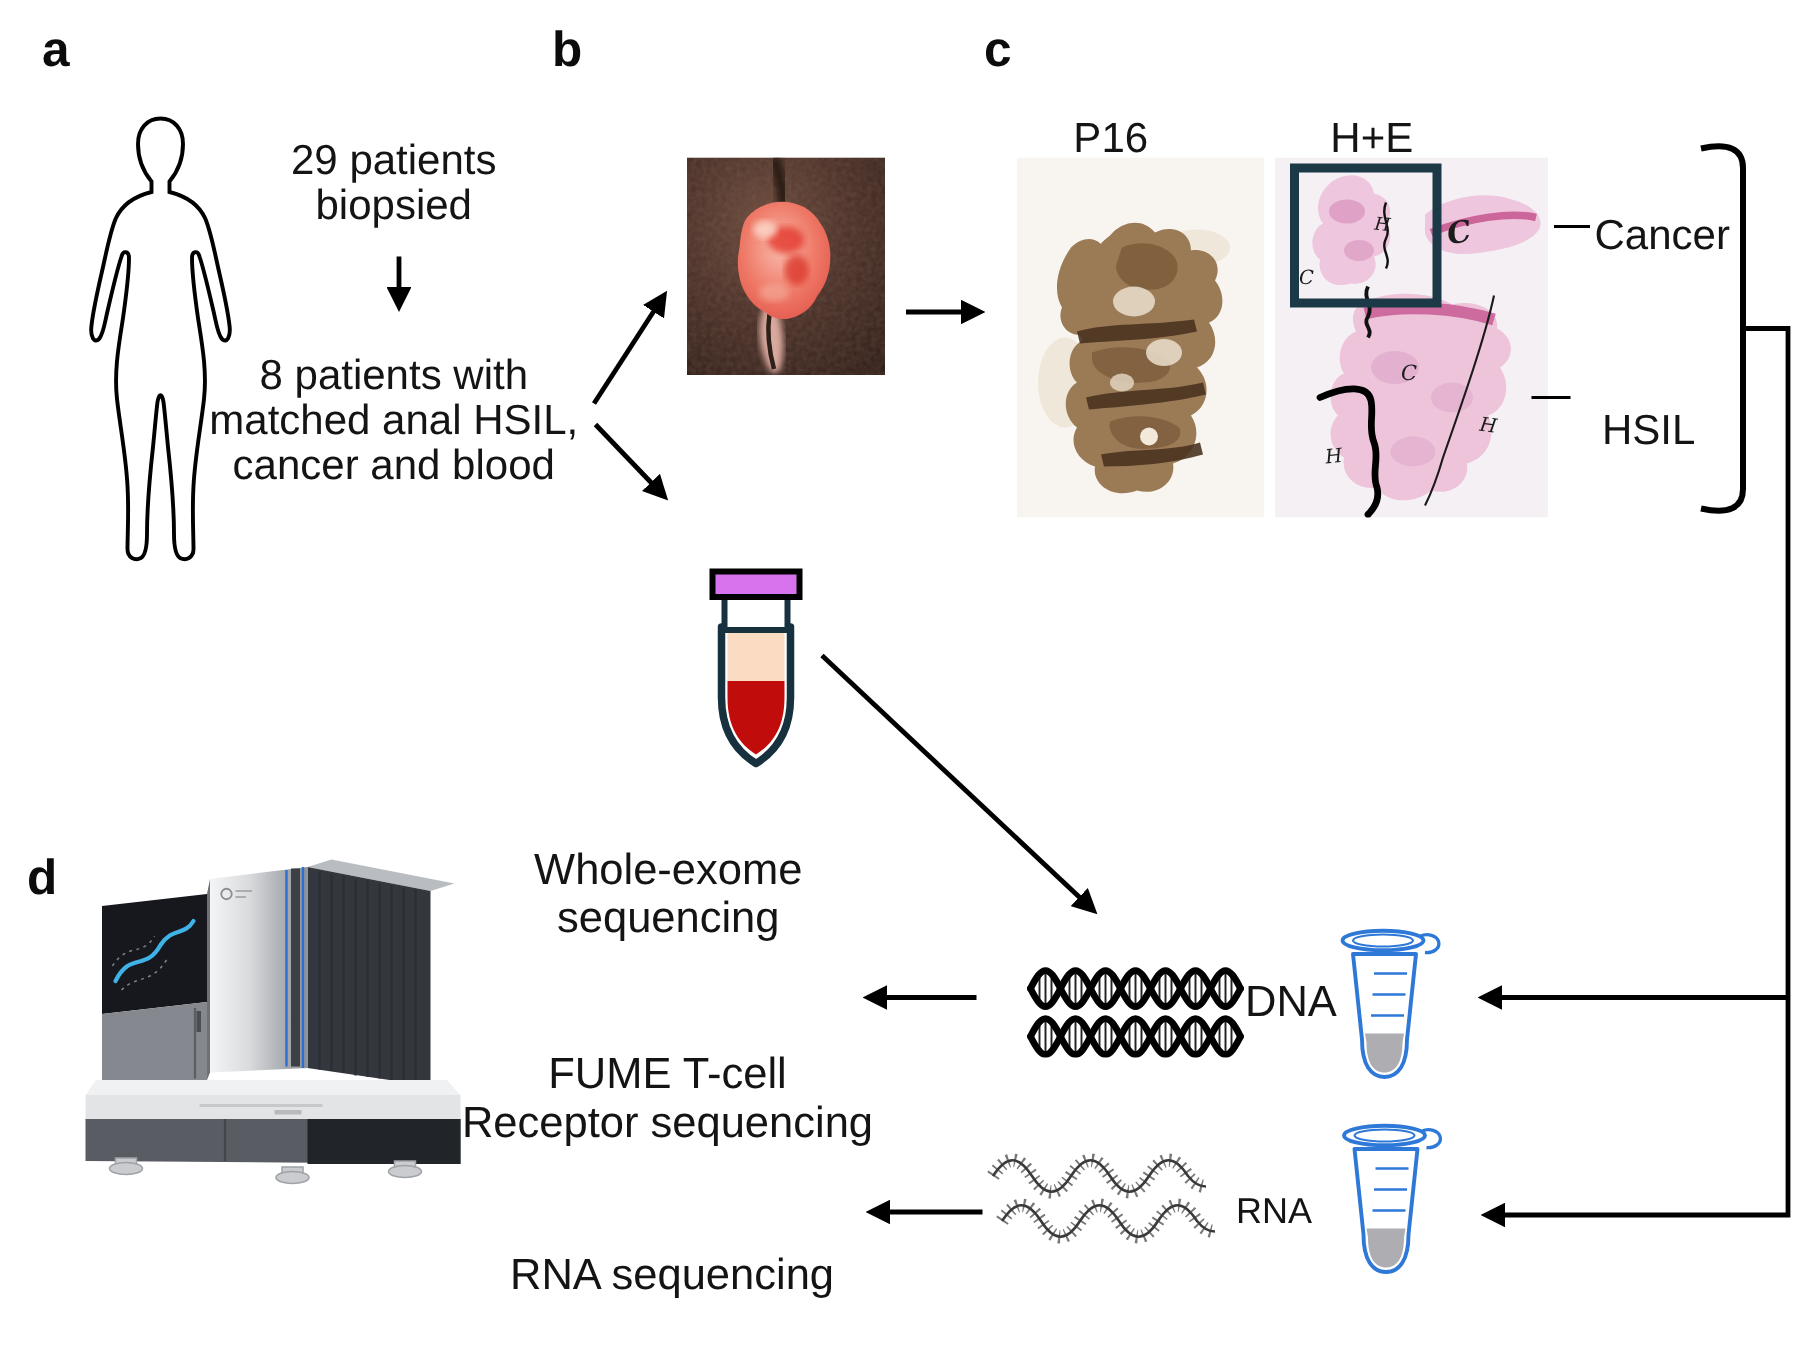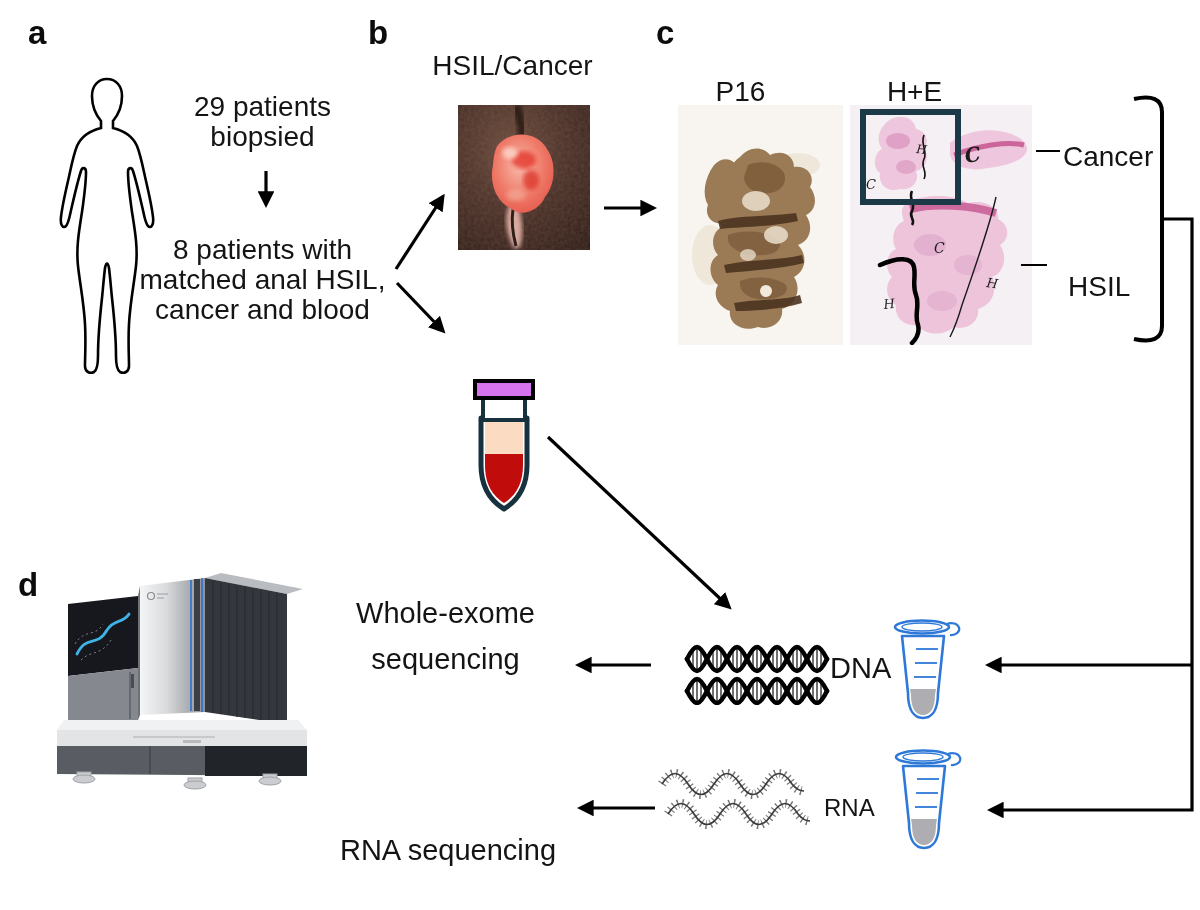--- a/index.html
+++ b/index.html
@@ -31,21 +31,20 @@
     <path fill="#ffffff" stroke="#000000" stroke-width="2.6" d="M55,4 C64,4 70,11 70,21 C70,31 66,40 61,46 L61,53 C73,56 81,62 85,71 C89,81 91,93 94,106 C97,119 100,133 101,142 C102,150 99,154 96,151 C93,148 92,139 90,131 C87,118 84,105 81,96 C80,92 76,92 76,97 C76,109 78,123 80,137 C83,156 86,173 84,191 C82,209 78,229 77,249 C76,266 77,281 77,291 C77,297 72,299 68,297 C65,295 64,289 64,281 C64,263 62,241 60,223 C59,213 58,201 57,193 C56,187 54,187 53,193 C52,201 51,213 50,223 C48,241 46,263 46,281 C46,289 45,295 42,297 C38,299 33,297 33,291 C33,281 34,266 33,249 C32,229 28,209 26,191 C24,173 27,156 30,137 C32,123 34,109 34,97 C34,92 30,92 29,96 C26,105 23,118 20,131 C18,139 17,148 14,151 C11,154 8,150 9,142 C10,133 13,119 16,106 C19,93 21,81 25,71 C29,62 37,56 49,53 L49,46 C44,40 40,31 40,21 C40,11 46,4 55,4 Z"></path>
   </svg>
 
   <div class="txt" style="left:160px;top:92px;width:205px">29 patients
 biopsied</div>
   <div class="txt" style="left:130px;top:235px;width:265px">8 patients with
 matched anal HSIL,
 cancer and blood</div>
 
   <div class="plabel" style="left:368px;top:16px">b</div>
-  <div class="txt" style="left:405px;top:51px;width:215px">HSIL/Cancer</div>
 
   <svg class="abs" style="left:458px;top:105px" width="132" height="145" viewBox="0 0 132 145">
     <defs>
       <radialGradient id="skinG" cx="40%" cy="30%" r="90%">
         <stop offset="0%" stop-color="#6b4a3c"></stop>
           <stop offset="45%" stop-color="#4a3028"></stop>
           <stop offset="100%" stop-color="#2a1a14"></stop>
       </radialGradient>
       <radialGradient id="lesG" cx="45%" cy="40%" r="70%">
         <stop offset="0%" stop-color="#f9b9ab"></stop>
@@ -190,22 +189,24 @@
     <g fill="#caccd0" stroke="#9fa2a6" stroke-width="1">
       <rect x="22" y="200" width="14" height="6"></rect>
         <ellipse cx="29" cy="207" rx="11" ry="4"></ellipse>
       <rect x="133" y="206" width="14" height="6"></rect>
         <ellipse cx="140" cy="213" rx="11" ry="4"></ellipse>
       <rect x="208" y="202" width="14" height="6"></rect>
         <ellipse cx="215" cy="209" rx="11" ry="4"></ellipse>
     </g>
   </svg>
 
-  <div class="txt" style="left:338px;top:590px;width:215px;font-size:29px;line-height:46px">Whole-exome
+  <div class="txt" style="left:338px;top:564px;width:215px;font-size:29px;line-height:32px">Whole-exome
 sequencing</div>
+  <div class="txt" style="left:295px;top:700px;width:300px;font-size:29px;line-height:33px">FUME T-cell
+Receptor sequencing</div>
   <div class="txt" style="left:328px;top:835px;width:240px;font-size:29px">RNA sequencing</div>
 
   <svg class="abs" style="left:683px;top:643px" width="150" height="62" viewBox="0 0 150 62">
     <g transform="translate(2,2)">
       <path d="M8,5V23M12,3V25M16,5V23 M28,5V23M32,3V25M36,5V23 M48,5V23M52,3V25M56,5V23 M68,5V23M72,3V25M76,5V23 M88,5V23M92,3V25M96,5V23 M108,5V23M112,3V25M116,5V23 M128,5V23M132,3V25M136,5V23" stroke="#222" stroke-width="1.3"></path>
       <path d="M2,14 C10,-2 14,-2 22,14 C30,30 34,30 42,14 C50,-2 54,-2 62,14 C70,30 74,30 82,14 C90,-2 94,-2 102,14 C110,30 114,30 122,14 C130,-2 134,-2 142,14" stroke="#000" stroke-width="4.5" fill="none" stroke-linecap="round"></path>
       <path d="M2,14 C10,30 14,30 22,14 C30,-2 34,-2 42,14 C50,30 54,30 62,14 C70,-2 74,-2 82,14 C90,30 94,30 102,14 C110,-2 114,-2 122,14 C130,30 134,30 142,14" stroke="#000" stroke-width="4.5" fill="none" stroke-linecap="round"></path>
     </g>
     <g transform="translate(2,34)">
       <path d="M8,5V23M12,3V25M16,5V23 M28,5V23M32,3V25M36,5V23 M48,5V23M52,3V25M56,5V23 M68,5V23M72,3V25M76,5V23 M88,5V23M92,3V25M96,5V23 M108,5V23M112,3V25M116,5V23 M128,5V23M132,3V25M136,5V23" stroke="#222" stroke-width="1.3"></path>

